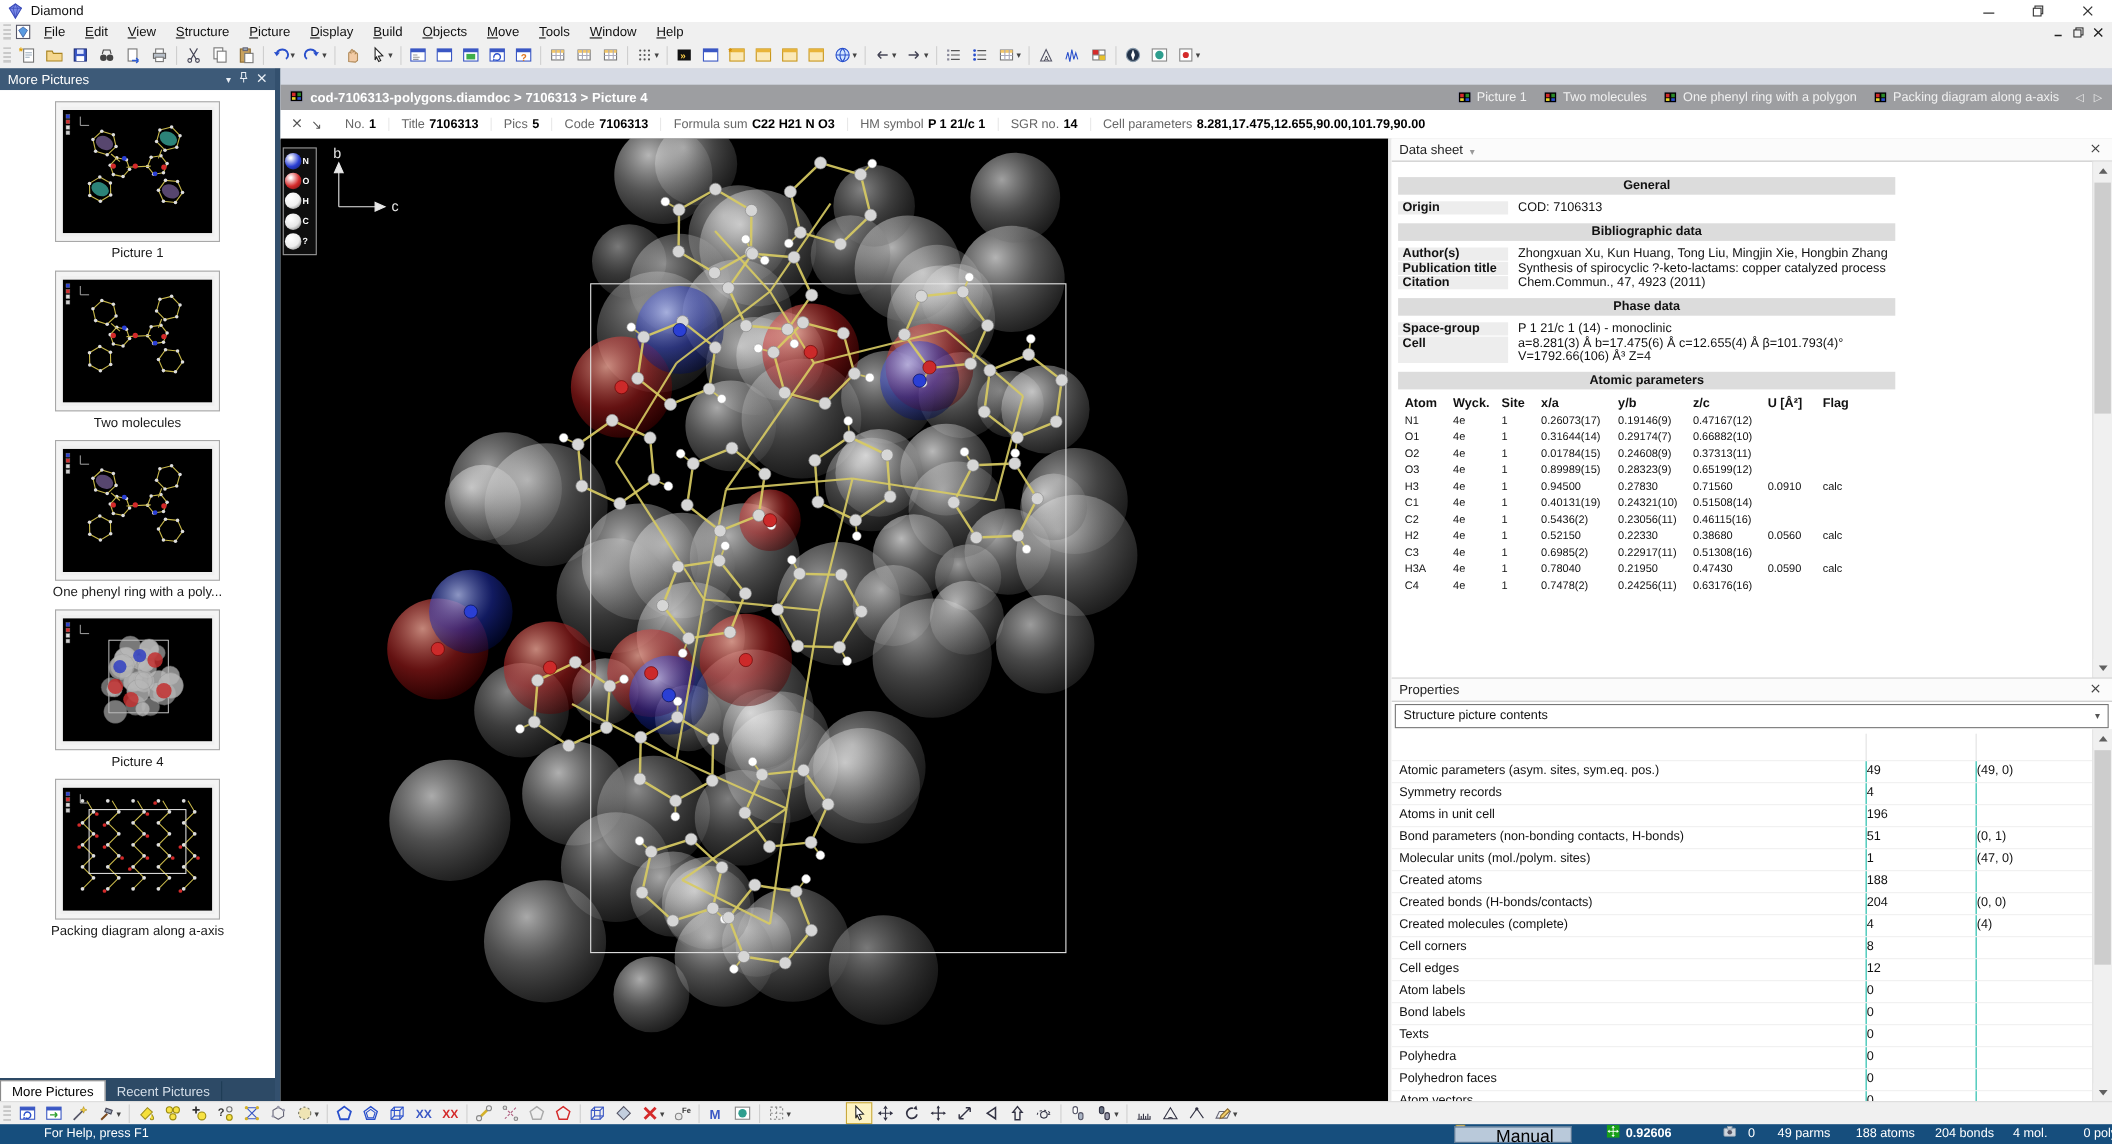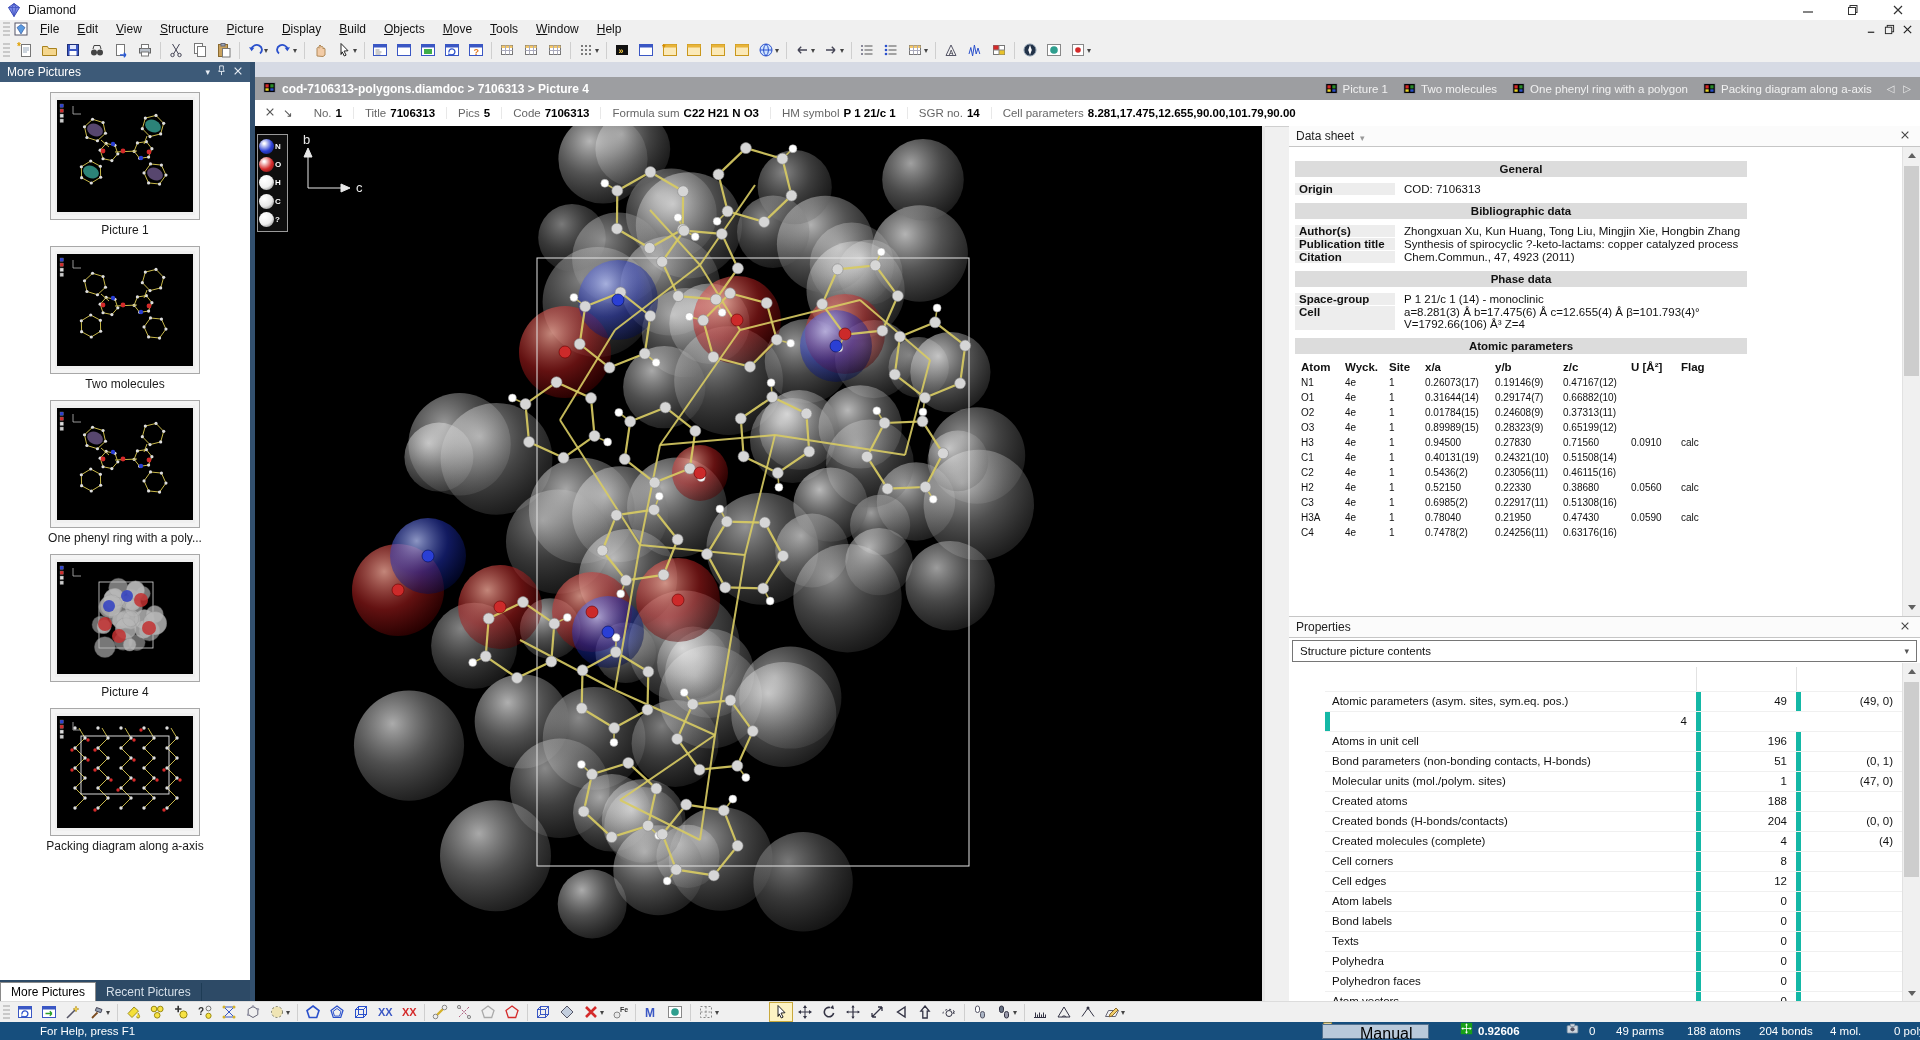--- a/index.html
+++ b/index.html
@@ -52,40 +52,40 @@
   .info-field b{color:#000;margin-left:4px;font-weight:bold;}
   
   .view{position:absolute;left:255px;top:126px;width:1007px;bottom:38px;background:#000;}
   .view svg{display:block;}
   .legendbox{position:absolute;left:2px;top:8px;width:27px;height:92px;border:1px solid #9a9a9a;background:rgba(40,40,40,.35);display:flex;flex-direction:column;justify-content:space-around;padding:2px 1px;}
   .leg-row{display:flex;align-items:center;gap:1px;height:16px;}
   .leg-sph{width:15px;height:15px;border-radius:50%;}
   .leg-lab{color:#fff;font-size:8px;font-weight:bold;}
   
   .rightsplit{position:absolute;left:1262px;top:126px;bottom:38px;width:3px;background:#e8e8e8;}
-  .rightpanel{position:absolute;left:1265px;right:0;top:126px;bottom:38px;background:#ffffff;overflow:hidden;margin-left:24px;}
+  .rightpanel{position:absolute;left:1265px;right:0;top:126px;bottom:38px;background:#ffffff;overflow:hidden;}
   .panel-h{height:20px;background:#fbfbfb;border-bottom:1px solid #c6c6c6;display:flex;align-items:center;padding:0 7px;font-size:12px;color:#222;}
   .panel-h .ph-caret{color:#999;font-size:9px;margin-left:6px;margin-top:4px;}
   .panel-close{margin-left:auto;width:16px;text-align:center;}
   .ds-body{position:absolute;left:0;right:18px;top:21px;bottom:0;overflow:hidden;padding:6px 0 0 6px;}
   .sec-bar{width:452px;height:16px;line-height:16px;background:#dcdcdc;text-align:center;font-weight:bold;font-size:11.5px;color:#111;margin:8px 0 6px 0;}
   .kv{display:flex;font-size:11.5px;margin-bottom:1px;align-items:stretch;}
   .kv .k{width:92px;background:#ededed;font-weight:bold;padding:0 4px;flex:none;}
   .kv .v{padding:0 9px;color:#111;white-space:nowrap;}
   .at-grid{display:grid;grid-template-columns:50px 44px 30px 70px 68px 68px 50px 36px;font-size:10px;height:15px;line-height:15px;align-items:center;}
   .at-grid.hdr{font-weight:bold;font-size:11.5px;}
   .at-grid span{padding-left:6px;white-space:nowrap;}
   .at-grid .c{text-align:left;padding-left:0;}
   
   .props-dd{margin:2px 3px;border:1px solid #767676;height:20px;display:flex;align-items:center;padding:0 7px;font-size:11.5px;background:#fff;}
   .props-dd .dd-arr{margin-left:auto;color:#555;font-size:9px;}
-  .props-table{position:absolute;left:0;right:18px;top:50px;bottom:0;padding-left:36px;}
+  .props-table{position:absolute;left:0;right:18px;top:50px;bottom:0;}
   .prop-row{display:grid;grid-template-columns:1fr 100px 106px;height:19px;line-height:19px;font-size:11.5px;border-bottom:1px solid #f0f0f0;}
   .prop-row .pl{padding-left:7px;white-space:nowrap;overflow:hidden;}
-  .prop-row .pv,.prop-row .pe{text-align:right;padding-right:9px;border-left:5px solid #14b8a6;}
+  .prop-row .pv,.prop-row .pe{text-align:left;padding-right:9px;border-left:1px solid #14b8a6;}
   .prop-hdr{height:24px;border-bottom:1px solid #f0f0f0;display:grid;grid-template-columns:1fr 100px 106px;}
   .prop-hdr div{border-left:1px solid #e2e2e2;}
   .prop-hdr div:first-child{border-left:none;}
   
   .vscroll{position:absolute;width:17px;background:#f0f0f0;border-left:1px solid #e2e2e2;}
   .vs-btn{position:absolute;left:0;right:0;height:17px;background:#f0f0f0;display:flex;align-items:center;justify-content:center;}
   .vs-thumb{position:absolute;left:1px;right:1px;background:#cdcdcd;}
   .tri-up{width:0;height:0;border-left:4px solid transparent;border-right:4px solid transparent;border-bottom:5px solid #606060;}
   .tri-dn{width:0;height:0;border-left:4px solid transparent;border-right:4px solid transparent;border-top:5px solid #606060;}
   
@@ -1614,20 +1614,21 @@
             <div></div>
             <div></div>
             <div></div>
           </div>
           <div class="prop-row">
             <span class="pl">Atomic parameters (asym. sites, sym.eq. pos.)</span>
             <span class="pv">49</span>
             <span class="pe">(49, 0)</span>
           </div>
           <div class="prop-row">
+            <span class="pl">Symmetry records</span>
             <span class="pv">4</span>
             <span class="pe"></span>
           </div>
           <div class="prop-row">
             <span class="pl">Atoms in unit cell</span>
             <span class="pv">196</span>
             <span class="pe"></span>
           </div>
           <div class="prop-row">
             <span class="pl">Bond parameters (non-bonding contacts, H-bonds)</span>

